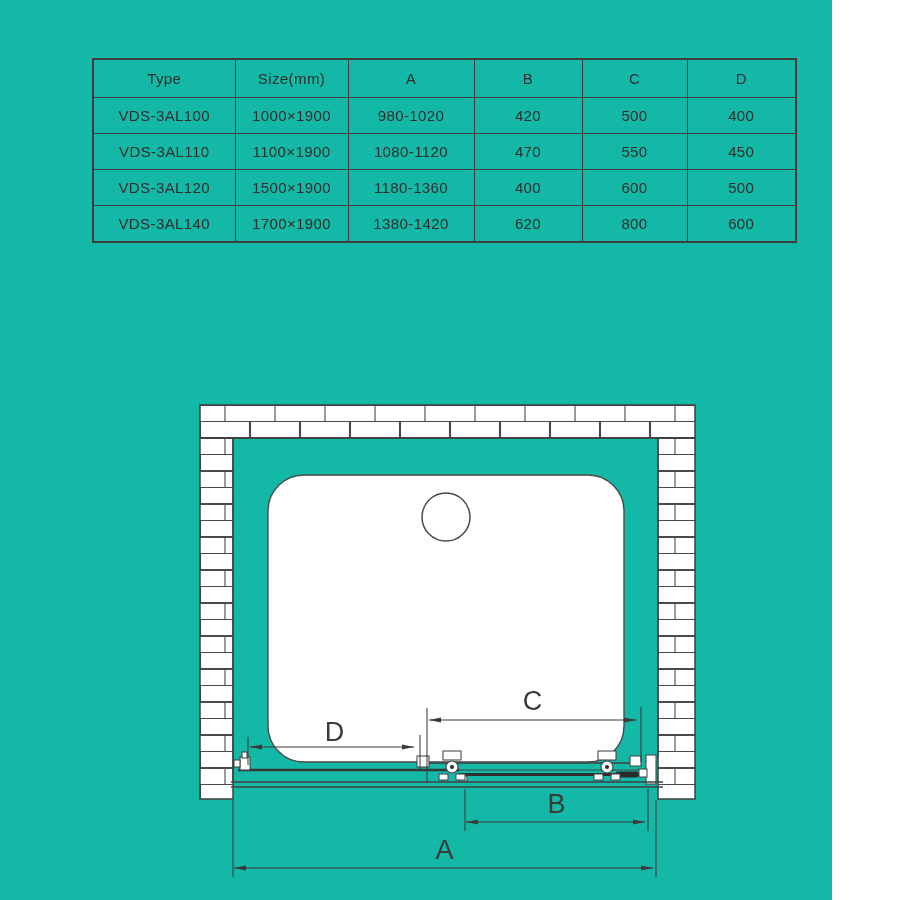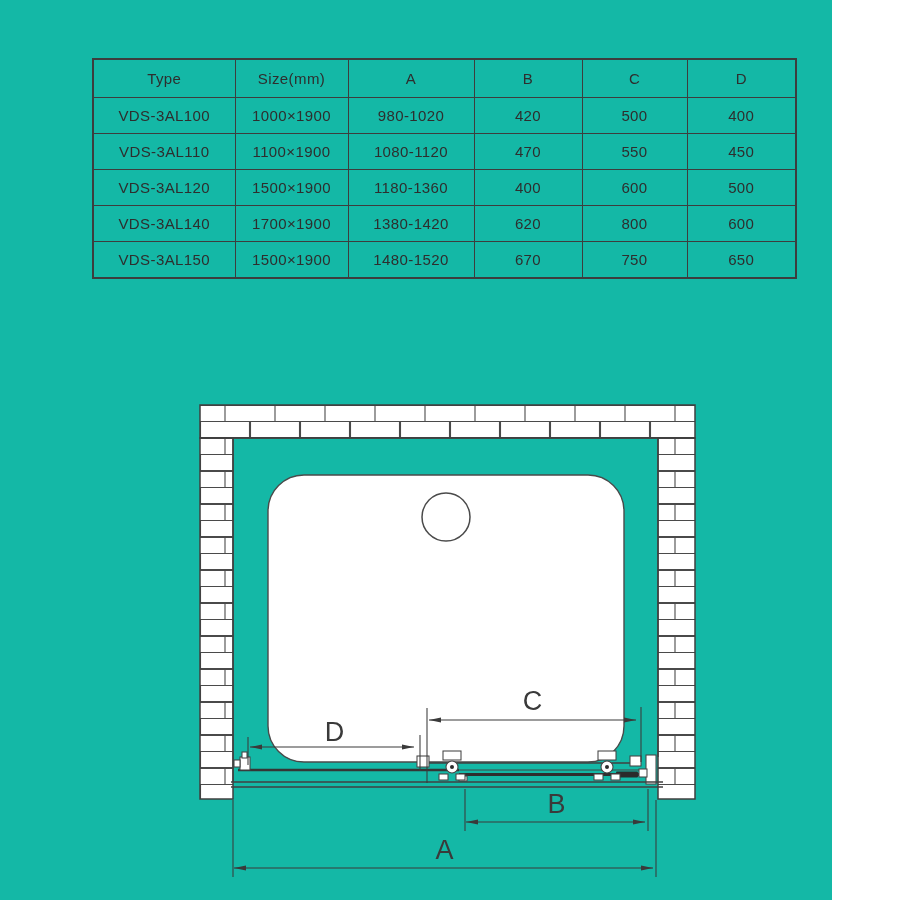--- a/index.html
+++ b/index.html
@@ -75,28 +75,20 @@
         <td>600</td>
         <td>500</td>
       </tr>
       <tr>
         <td>VDS-3AL140</td>
         <td>1700×1900</td>
         <td>1380-1420</td>
         <td>620</td>
         <td>800</td>
         <td>600</td>
-      </tr>
-      <tr>
-        <td>VDS-3AL150</td>
-        <td>1500×1900</td>
-        <td>1480-1520</td>
-        <td>670</td>
-        <td>750</td>
-        <td>650</td>
       </tr>
     </tbody>
   </table>
 
   <div class="drawing">
     <svg viewBox="0 380 900 520" xmlns="http://www.w3.org/2000/svg">
       <defs>
         <pattern id="brick" width="50" height="33" patternUnits="userSpaceOnUse" patternTransform="translate(200 405)">
           <rect width="50" height="33" fill="#ffffff"></rect>
           <path d="M0 0.5 H50 M0 16.5 H50 M0 32.5 H50 M25 0 V16.5 M0.5 16.5 V33 M49.5 16.5 V33" stroke="#4a4a4a" stroke-width="1.1" fill="none"></path>

